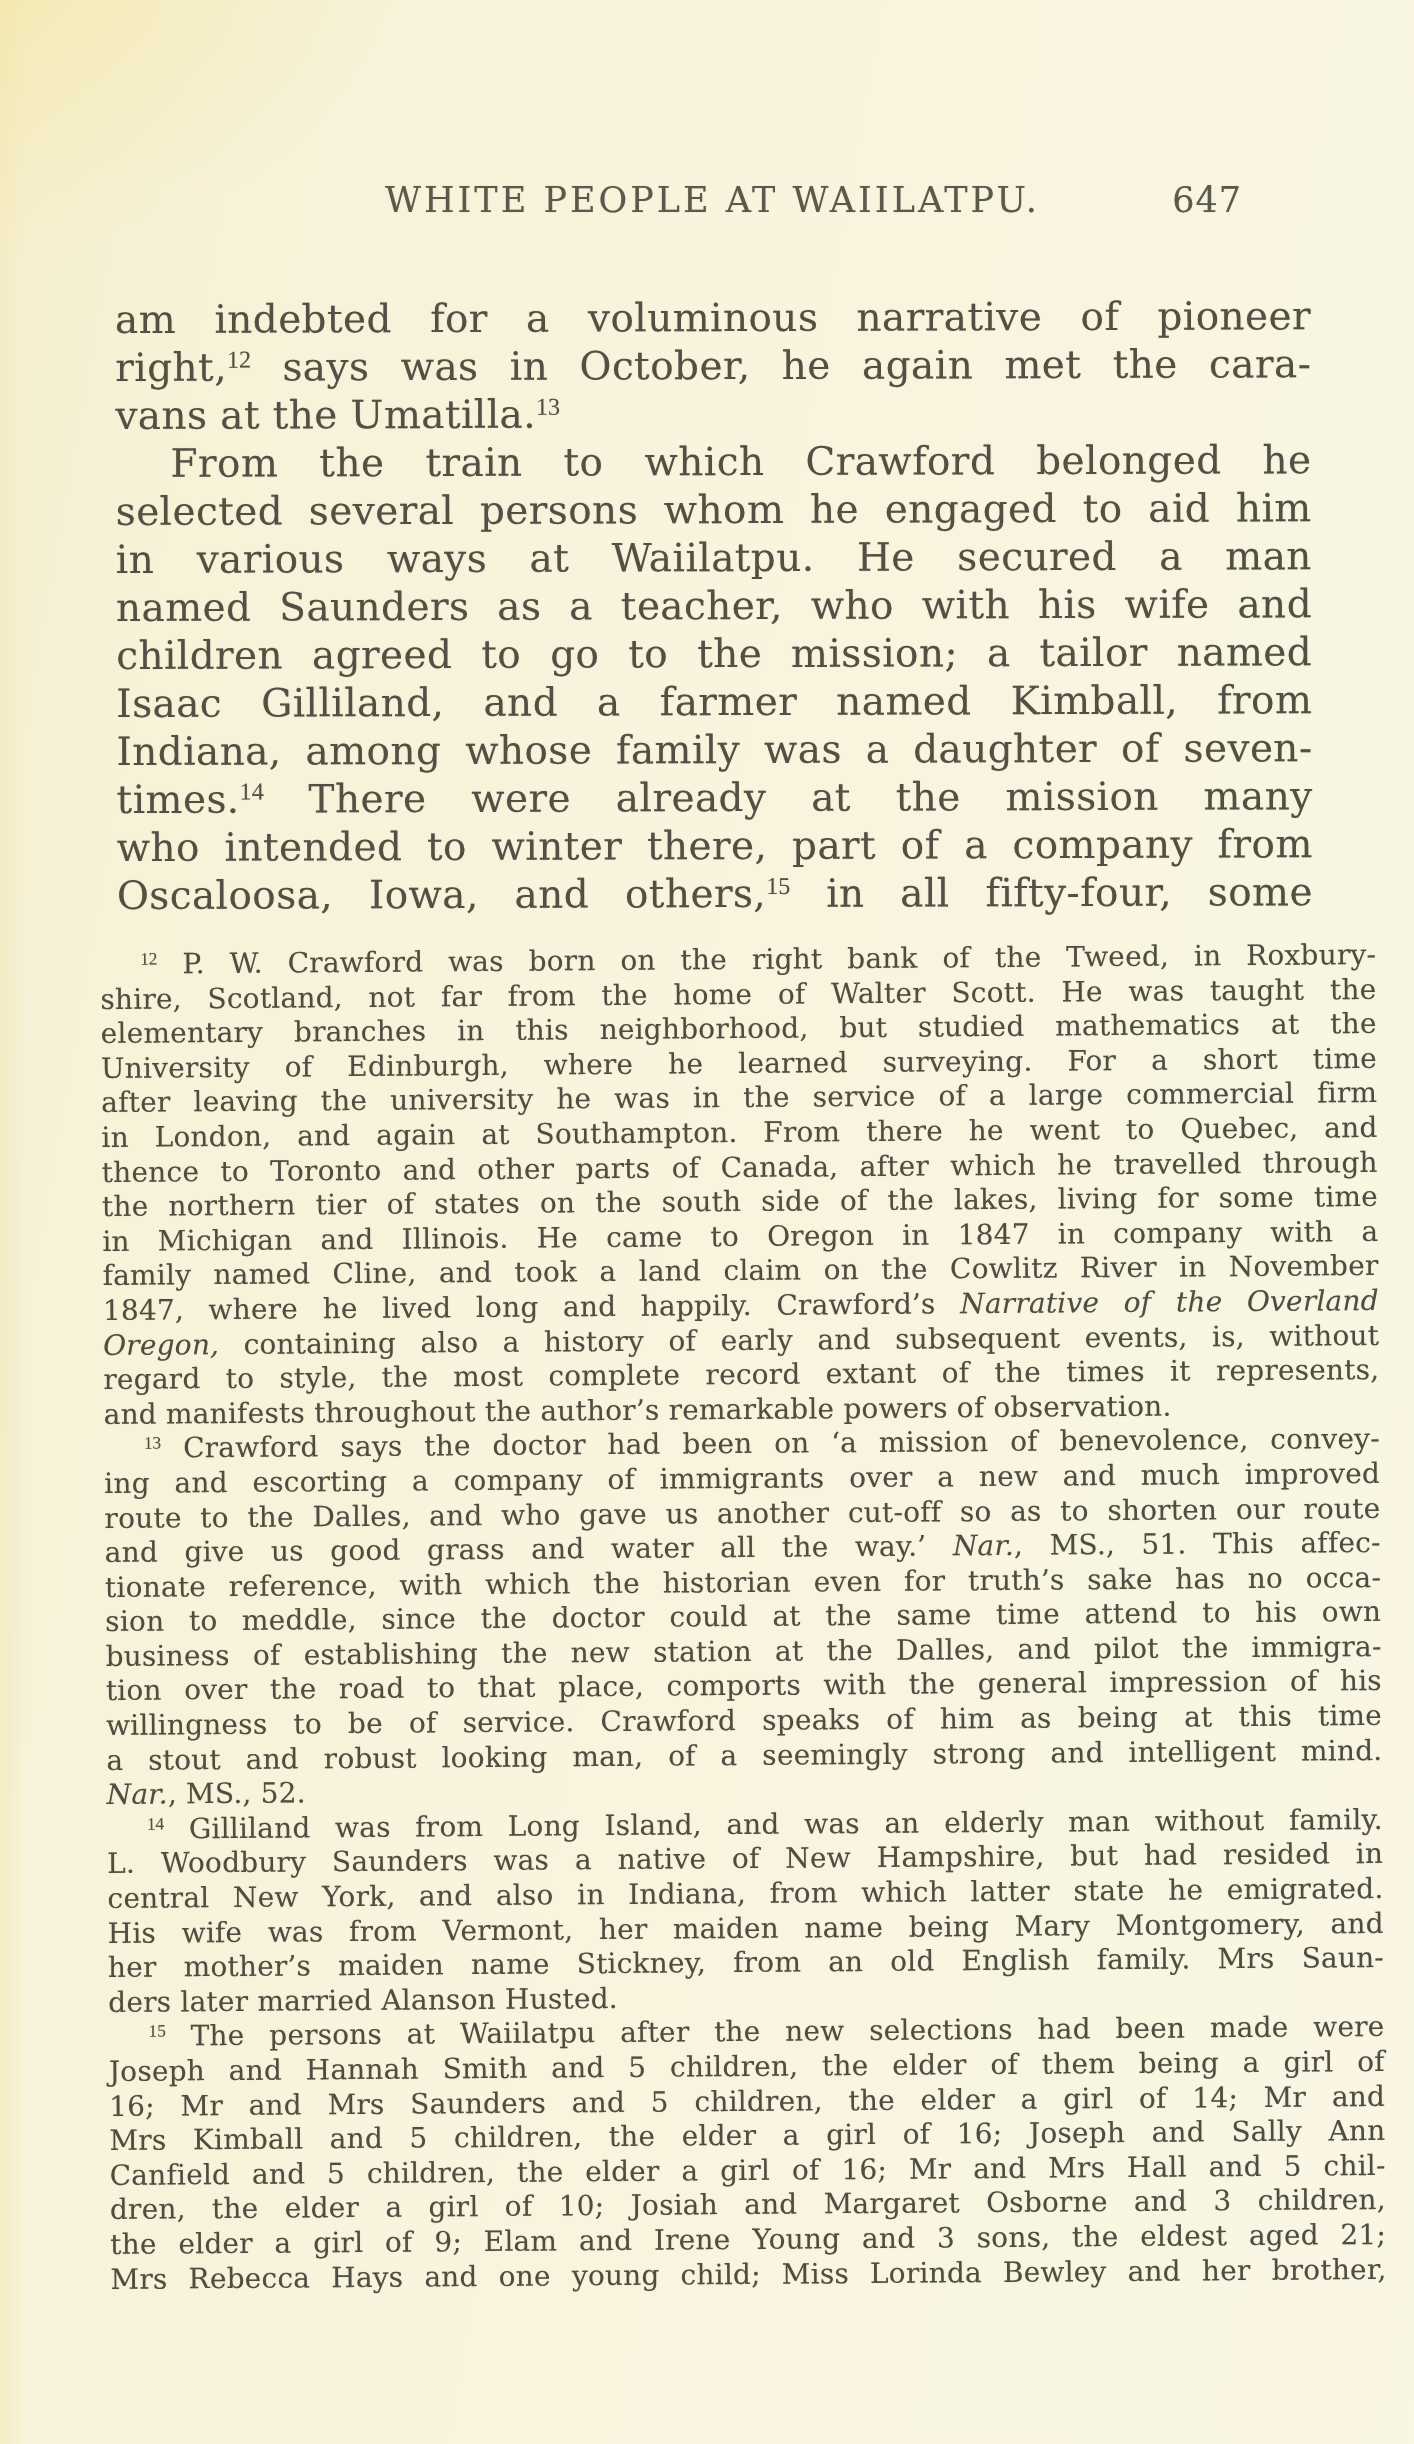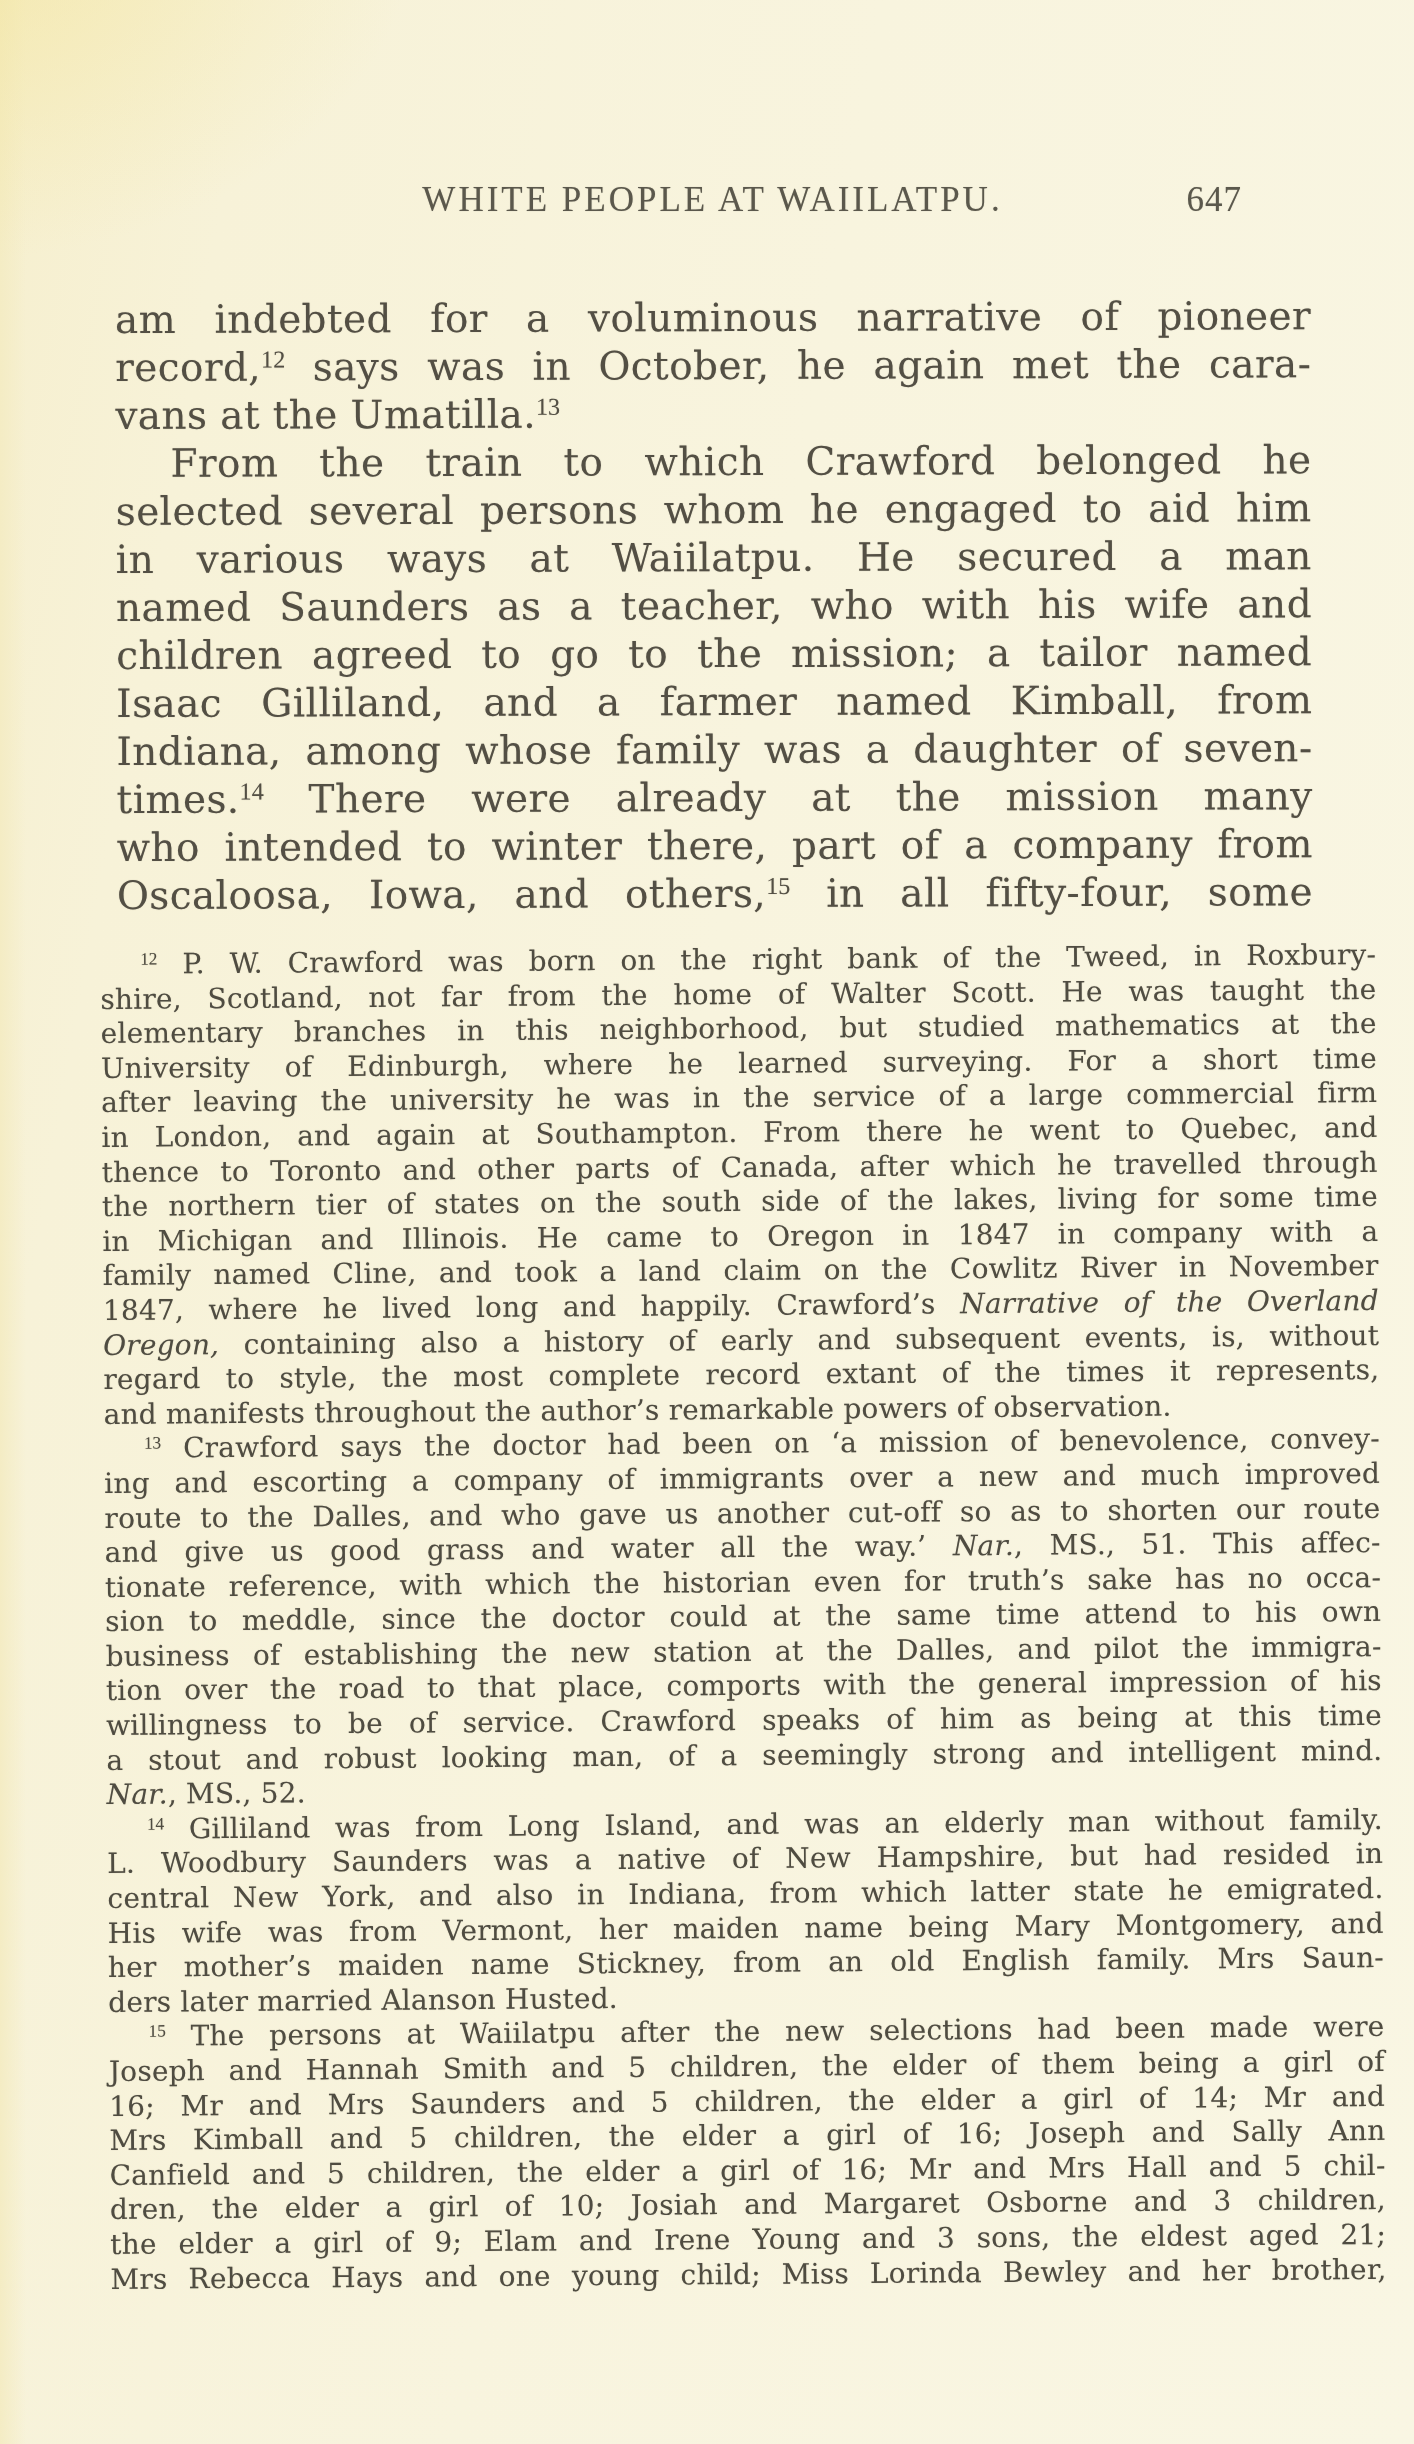--- a/index.html
+++ b/index.html
@@ -24,21 +24,20 @@
   .header {
     position: absolute;
     left: 115px;
     top: 180px;
     width: 1195px;
     text-align: center;
     font-size: 35px;
     letter-spacing: 3px;
     color: #5b584c;
     text-shadow: 0 0 1px rgba(91,88,76,0.4);
-    font-family: Liberation Serif, serif;
   }
   .page-number {
     position: absolute;
     right: 68px;
     top: 0;
     letter-spacing: 1px;
     margin-left: 27px;
   }
   .main-text {
     position: absolute;
@@ -90,21 +89,21 @@
 
 <div class="page">
   <div class="header">
     <span class="running-head">WHITE PEOPLE AT WAIILATPU.</span>
     <span class="page-number">647</span>
   </div>
 
   <div class="main-text" id="main-text">
       <div class="paragraph">
         <div class="line j"><span>am indebted for a voluminous narrative of pioneer</span></div>
-        <div class="line j"><span>record,</span><span class="sup">12</span><span> says was in October, he again met the cara-</span></div>
+        <div class="line j"><span>right,</span><span class="sup">12</span><span> says was in October, he again met the cara-</span></div>
         <div class="line"><span>vans at the Umatilla.</span><span class="sup">13</span></div>
       </div>
       <div class="paragraph indent">
         <div class="line j"><span>From the train to which Crawford belonged he</span></div>
         <div class="line j"><span>selected several persons whom he engaged to aid him</span></div>
         <div class="line j"><span>in various ways at Waiilatpu.  He secured a man</span></div>
         <div class="line j"><span>named Saunders as a teacher, who with his wife and</span></div>
         <div class="line j"><span>children agreed to go to the mission; a tailor named</span></div>
         <div class="line j"><span>Isaac Gilliland, and a farmer named Kimball, from</span></div>
         <div class="line j"><span>Indiana, among whose family was a daughter of seven-</span></div>

